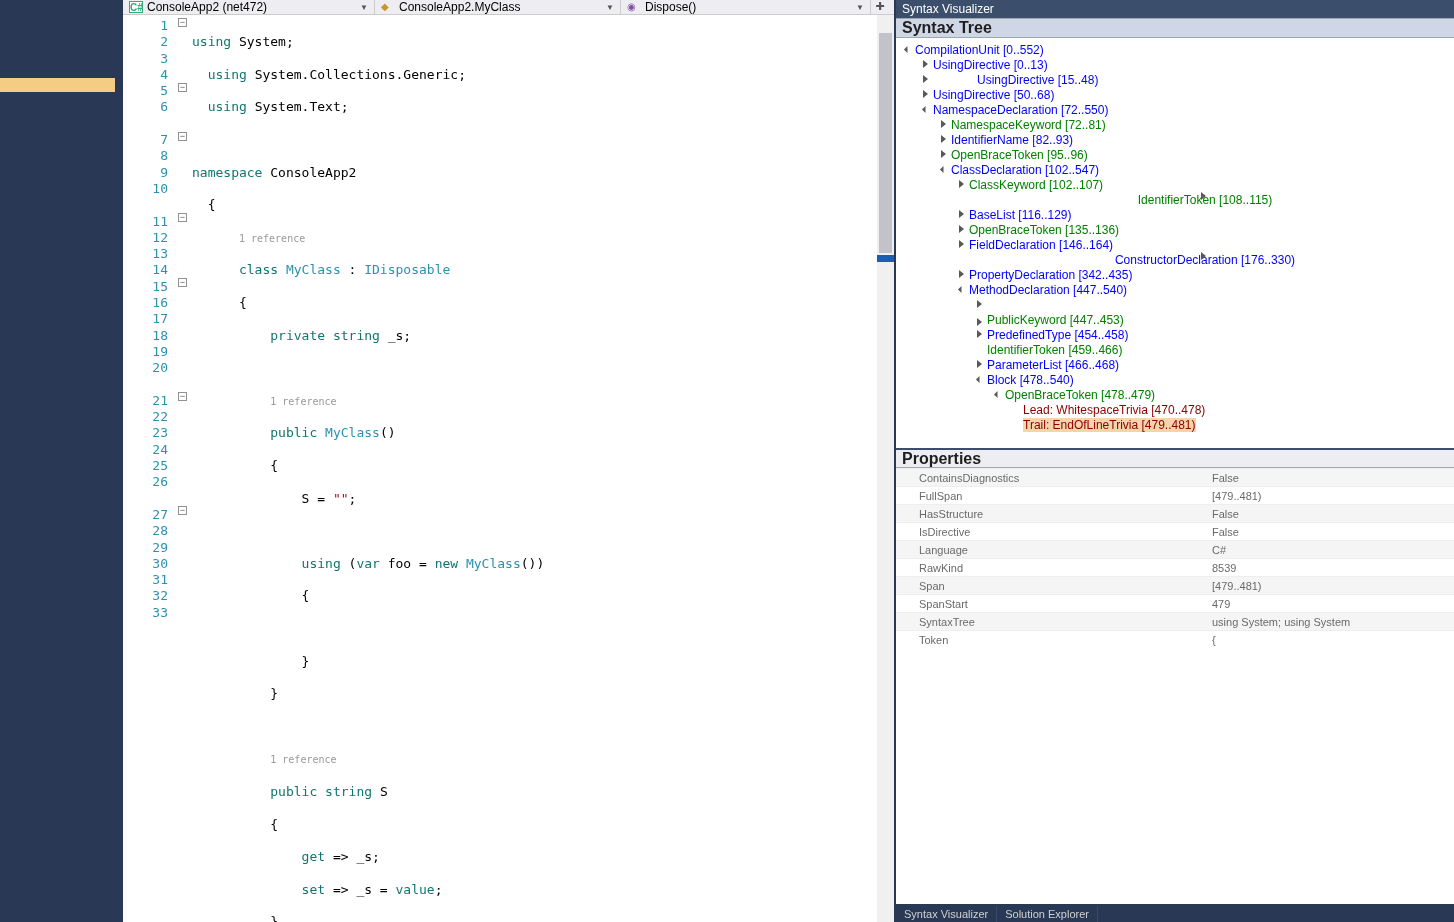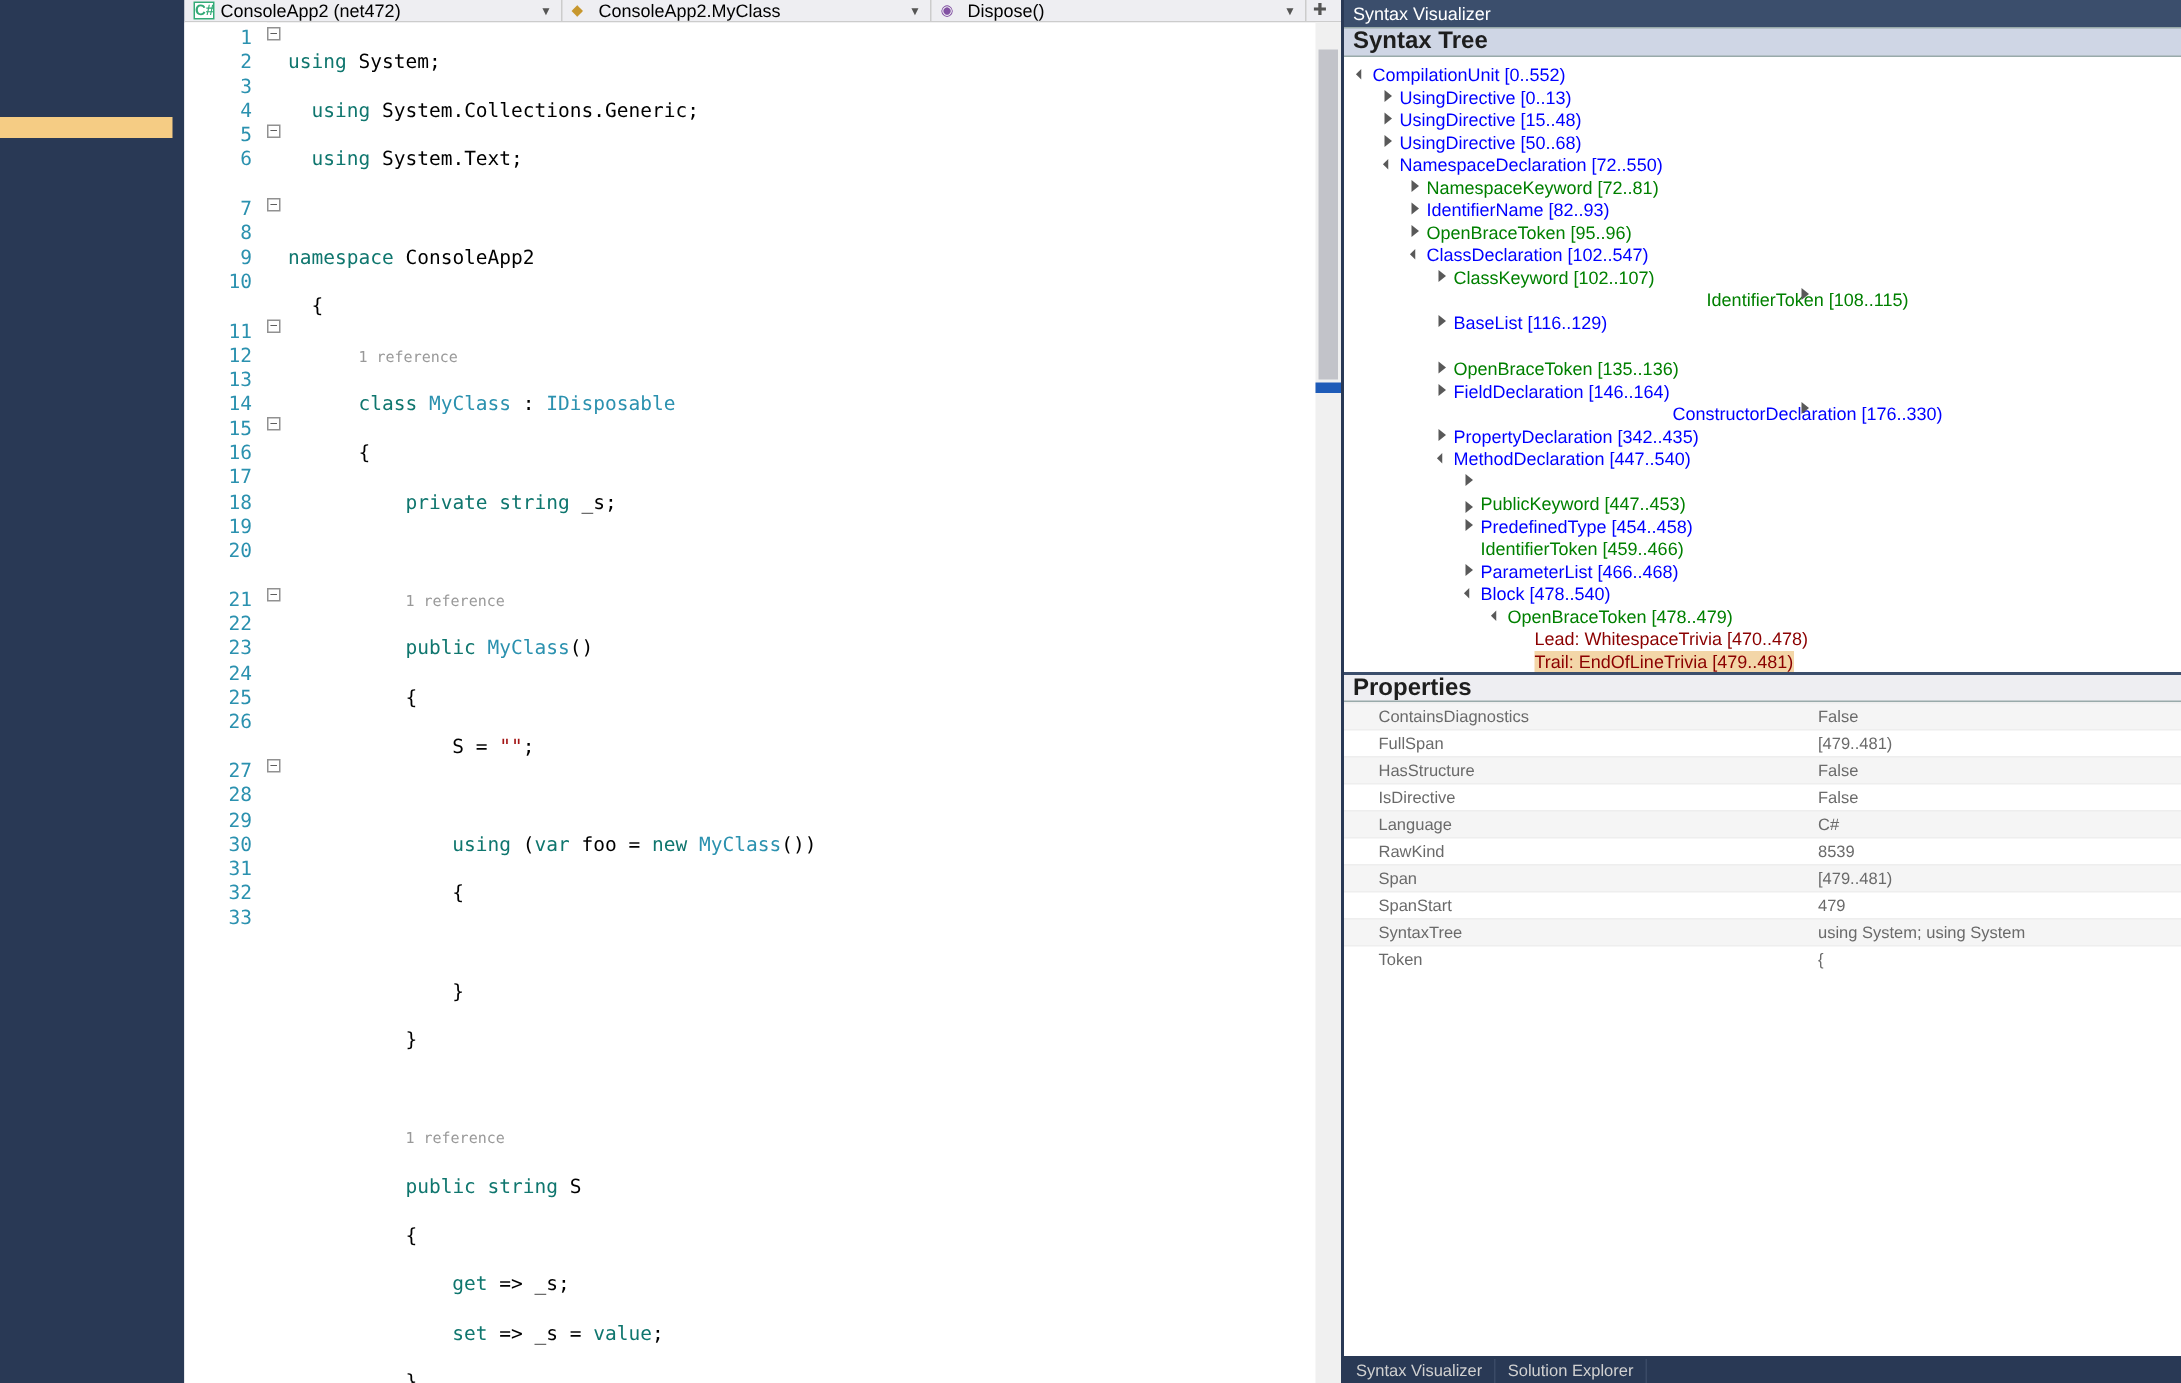--- a/index.html
+++ b/index.html
@@ -190,29 +190,29 @@
     <div class="rp-section">Syntax Tree</div>
     <div class="tree-area" id="tree-container">
         <div class="tree-row" style="padding-left: 6px;">
           <span class="tw open"></span>
           <span class="tn-blue">CompilationUnit [0..552)</span>
         </div>
         <div class="tree-row" style="padding-left: 24px;">
           <span class="tw closed"></span>
           <span class="tn-blue">UsingDirective [0..13)</span>
         </div>
+        <div class="tree-row" style="padding-left: 24px; gap: 44px;">
+          <span class="tw closed"></span>
+          <span class="tn-blue">UsingDirective [15..48)</span>
+        </div>
         <div class="tree-row" style="padding-left: 24px;">
           <span class="tw closed"></span>
-          <span class="tn-blue">UsingDirective [15..48)</span>
+          <span class="tn-blue">UsingDirective [50..68)</span>
         </div>
         <div class="tree-row" style="padding-left: 24px;">
-          <span class="tw closed"></span>
-          <span class="tn-blue">UsingDirective [50..68)</span>
-        </div>
-        <div class="tree-row" style="padding-left: 24px;">
           <span class="tw open"></span>
           <span class="tn-blue">NamespaceDeclaration [72..550)</span>
         </div>
         <div class="tree-row" style="padding-left: 42px;">
           <span class="tw closed"></span>
           <span class="tn-green">NamespaceKeyword [72..81)</span>
         </div>
         <div class="tree-row" style="padding-left: 42px;">
           <span class="tw closed"></span>
           <span class="tn-blue">IdentifierName [82..93)</span>
@@ -230,21 +230,21 @@
           <span class="tn-green">ClassKeyword [102..107)</span>
         </div>
         <div class="tree-row" style="padding-left: 60px; flex-direction: column;">
           <span class="tw closed"></span>
           <span class="tn-green">IdentifierToken [108..115)</span>
         </div>
         <div class="tree-row" style="padding-left: 60px; align-items: center;">
           <span class="tw closed"></span>
           <span class="tn-blue">BaseList [116..129)</span>
         </div>
-        <div class="tree-row" style="padding-left: 60px; margin-top: 16px;">
+        <div class="tree-row" style="padding-left: 60px;">
           <span class="tw closed"></span>
           <span class="tn-green">OpenBraceToken [135..136)</span>
         </div>
         <div class="tree-row" style="padding-left: 60px;">
           <span class="tw closed"></span>
           <span class="tn-blue">FieldDeclaration [146..164)</span>
         </div>
         <div class="tree-row" style="padding-left: 60px; flex-direction: column;">
           <span class="tw closed"></span>
           <span class="tn-blue">ConstructorDeclaration [176..330)</span>

